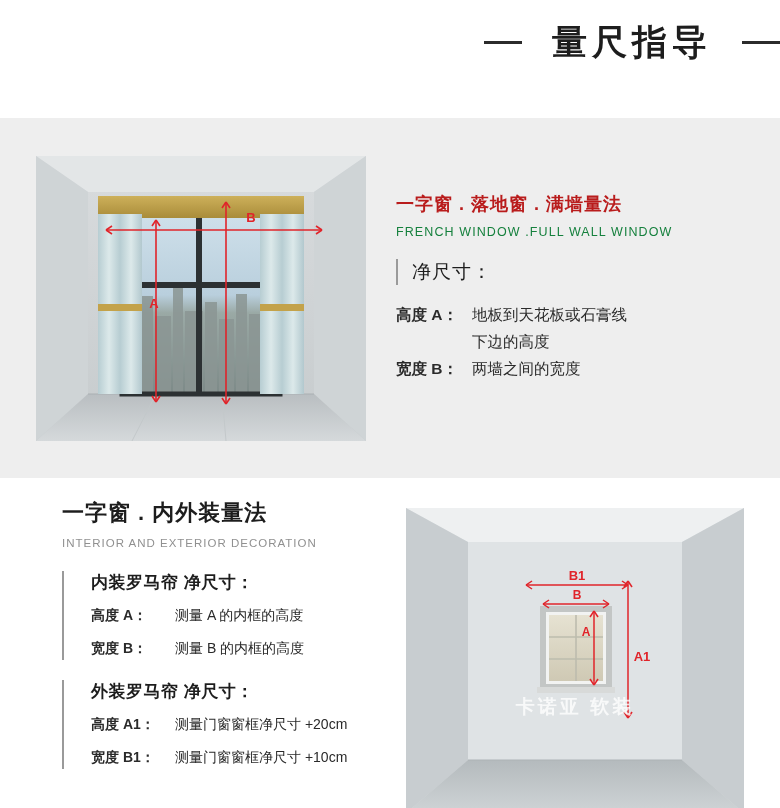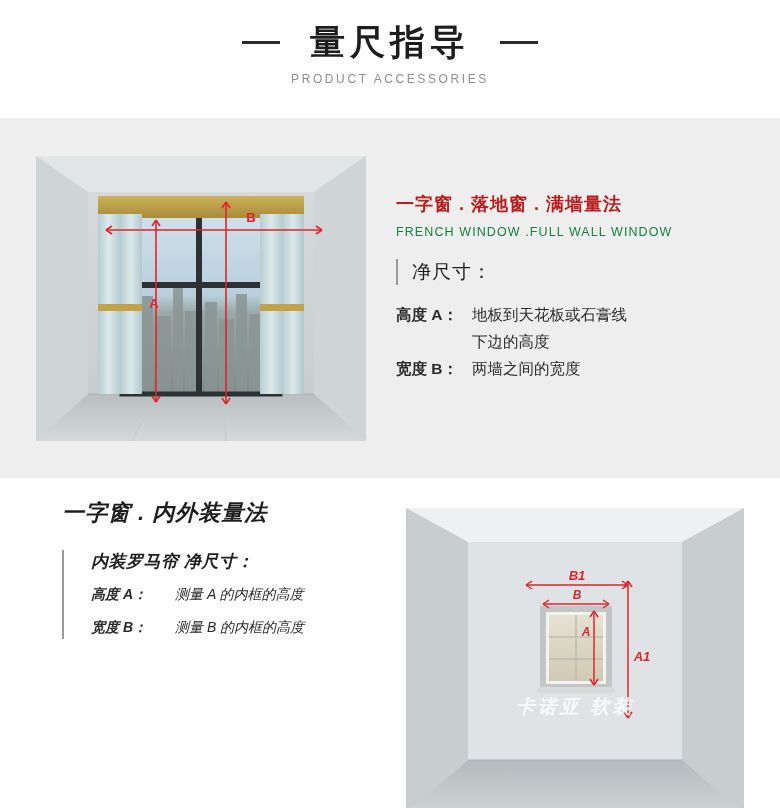--- a/index.html
+++ b/index.html
@@ -29,21 +29,21 @@
     height: 118px;
     background: #ffffff;
   }
   .header-title-row {
     position: absolute;
     left: 0;
     top: 22px;
     width: 780px;
     display: flex;
     align-items: center;
-    justify-content: center;
+    justify-content: flex-end;
     gap: 30px;
   }
   .dash {
     width: 38px;
     height: 3px;
     background: #2b2b2b;
   }
   .header-title {
     font-size: 35px;
     font-weight: bold;
@@ -130,21 +130,20 @@
   }
 
   
   .section2 {
     position: absolute;
     left: 0;
     top: 484px;
     width: 684px;
     height: 324px;
     background: #ffffff;
-    font-style: italic;
   }
   .s2-text {
     position: absolute;
     left: 62px;
     top: 14px;
     width: 350px;
   }
   .s2-h {
     font-size: 22px;
     font-weight: bold;
@@ -214,21 +213,20 @@
 <body>
 
 <div class="page">
 
   <div class="header">
     <div class="header-title-row">
       <span class="dash"></span>
       <span class="header-title">量尺指导</span>
       <span class="dash"></span>
     </div>
-    <div class="header-sub">PRODUCT ACCESSORIES</div>
   </div>
 
   <div class="section1">
 
     <div class="photo1">
       <svg class="ph-svg" width="330" height="285" viewBox="0 0 330 285">
         <defs>
           <linearGradient id="wallg" x1="0" y1="0" x2="0" y2="1">
             <stop offset="0%" stop-color="#d9dcde"></stop>
             <stop offset="100%" stop-color="#c6cbcd"></stop>
@@ -333,33 +331,45 @@
           <span>两墙之间的宽度</span>
         </div>
       </div>
     </div>
   </div>
 
   <div class="section2">
 
     <div class="s2-text">
       <div class="s2-h">一字窗 . 内外装量法</div>
+      <div class="s2-hsub">INTERIOR AND EXTERIOR DECORATION</div>
 
       <div class="s2-group">
         <div class="s2-g-title">内装罗马帘  净尺寸：</div>
         <div class="s2-row">
           <span class="lbl">高度 A：</span>
           <span>测量 A 的内框的高度</span>
         </div>
         <div class="s2-row">
           <span class="lbl">宽度 B：</span>
           <span>测量 B 的内框的高度</span>
         </div>
       </div>
 
+      <div class="s2-group second">
+        <div class="s2-g-title">外装罗马帘  净尺寸：</div>
+        <div class="s2-row">
+          <span class="lbl">高度 A1：</span>
+          <span>测量门窗窗框净尺寸 +20cm</span>
+        </div>
+        <div class="s2-row">
+          <span class="lbl">宽度 B1：</span>
+          <span>测量门窗窗框净尺寸 +10cm</span>
+        </div>
+      </div>
     </div>
 
     <div class="photo2">
       <svg class="ph-svg" width="338" height="305" viewBox="0 0 338 305">
         <defs>
           <linearGradient id="w2" x1="0" y1="0" x2="0" y2="1">
             <stop offset="0%" stop-color="#e4e7e9"></stop>
             <stop offset="100%" stop-color="#d3d7d9"></stop>
           </linearGradient>
           <linearGradient id="f2" x1="0" y1="0" x2="0" y2="1">

